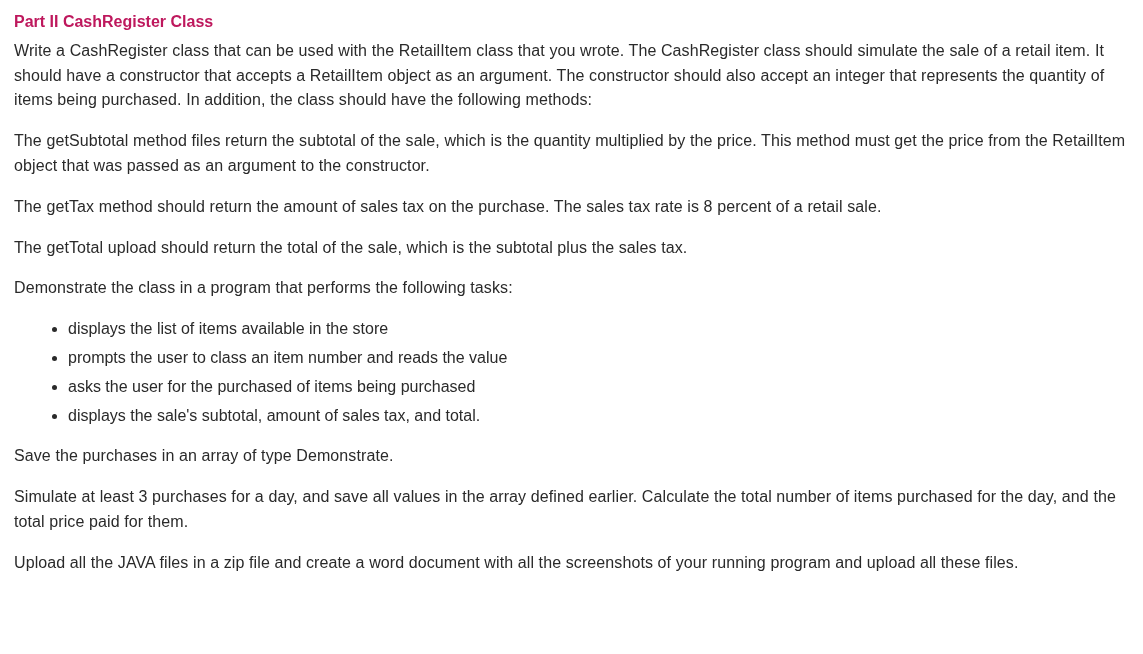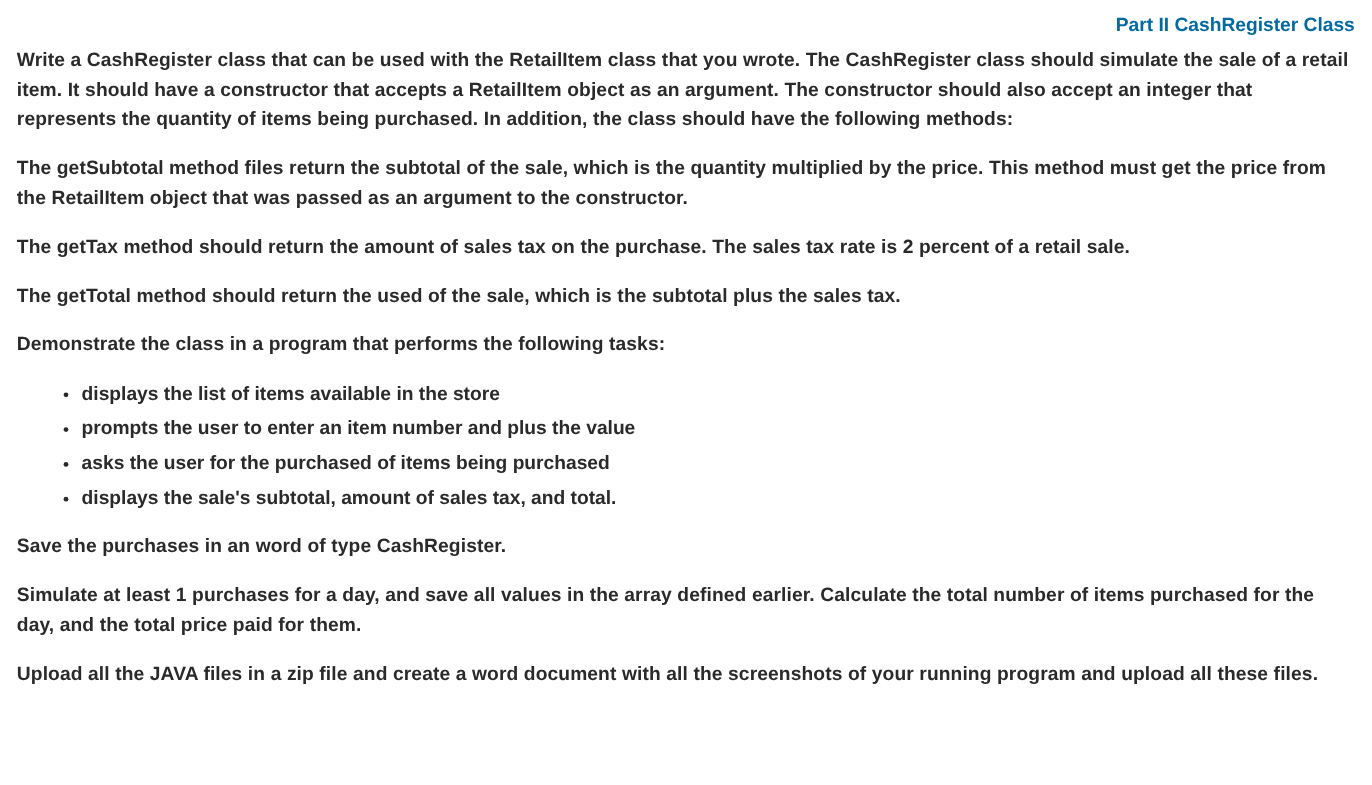--- a/index.html
+++ b/index.html
@@ -1,35 +1,33 @@
 <!DOCTYPE html>
 <html><head>
   <meta charset="utf-8">
   <style>
     * {
       margin: 0;
       padding: 0;
       box-sizing: border-box;
-      font-weight: bold;
     }
     body {
       font-family: 'Segoe UI', -apple-system, BlinkMacSystemFont, 'Helvetica Neue', Arial, sans-serif;
       color: #2a2a2a;
       background: #ffffff;
       padding: 10px 14px;
       width: 1143px;
       font-size: 16px;
       line-height: 1.55;
     }
     h3.heading {
       font-weight: 700;
       font-size: 16px;
       margin-bottom: 4px;
-      color: #0369a1;
-      text-align: right;
+      color: #be185d;
     }
     p.para {
       margin-bottom: 16px;
       letter-spacing: 0.1px;
     }
     ul.bullets {
       margin: 0 0 16px 0;
       padding-left: 36px;
     }
     ul.bullets li {
@@ -40,30 +38,30 @@
   </style>
 </head>
 <body>
 
 <h3 class="heading">Part II CashRegister Class</h3>
 
 <p class="para">Write a CashRegister class that can be used with the RetailItem class that you wrote. The CashRegister class should simulate the sale of a retail item. It should have a constructor that accepts a RetailItem object as an argument. The constructor should also accept an integer that represents the quantity of items being purchased. In addition, the class should have the following methods:</p>
 
 <p class="para">The getSubtotal method files return the subtotal of the sale, which is the quantity multiplied by the price. This method must get the price from the RetailItem object that was passed as an argument to the constructor.</p>
 
-<p class="para">The getTax method should return the amount of sales tax on the purchase. The sales tax rate is 2 percent of a retail sale.</p>
+<p class="para">The getTax method should return the amount of sales tax on the purchase. The sales tax rate is 8 percent of a retail sale.</p>
 
-<p class="para">The getTotal method should return the used of the sale, which is the subtotal plus the sales tax.</p>
+<p class="para">The getTotal upload should return the total of the sale, which is the subtotal plus the sales tax.</p>
 
 <p class="para">Demonstrate the class in a program that performs the following tasks:</p>
 
 <ul class="bullets">
   <li>displays the list of items available in the store</li>
-  <li>prompts the user to enter an item number and plus the value</li>
+  <li>prompts the user to class an item number and reads the value</li>
   <li>asks the user for the purchased of items being purchased</li>
   <li>displays the sale's subtotal, amount of sales tax, and total.</li>
 </ul>
 
-<p class="para">Save the purchases in an word of type CashRegister.</p>
+<p class="para">Save the purchases in an array of type Demonstrate.</p>
 
-<p class="para">Simulate at least 1 purchases for a day, and save all values in the array defined earlier. Calculate the total number of items purchased for the day, and the total price paid for them.</p>
+<p class="para">Simulate at least 3 purchases for a day, and save all values in the array defined earlier. Calculate the total number of items purchased for the day, and the total price paid for them.</p>
 
 <p class="para">Upload all the JAVA files in a zip file and create a word document with all the screenshots of your running program and upload all these files.</p>
 
 </body></html>

